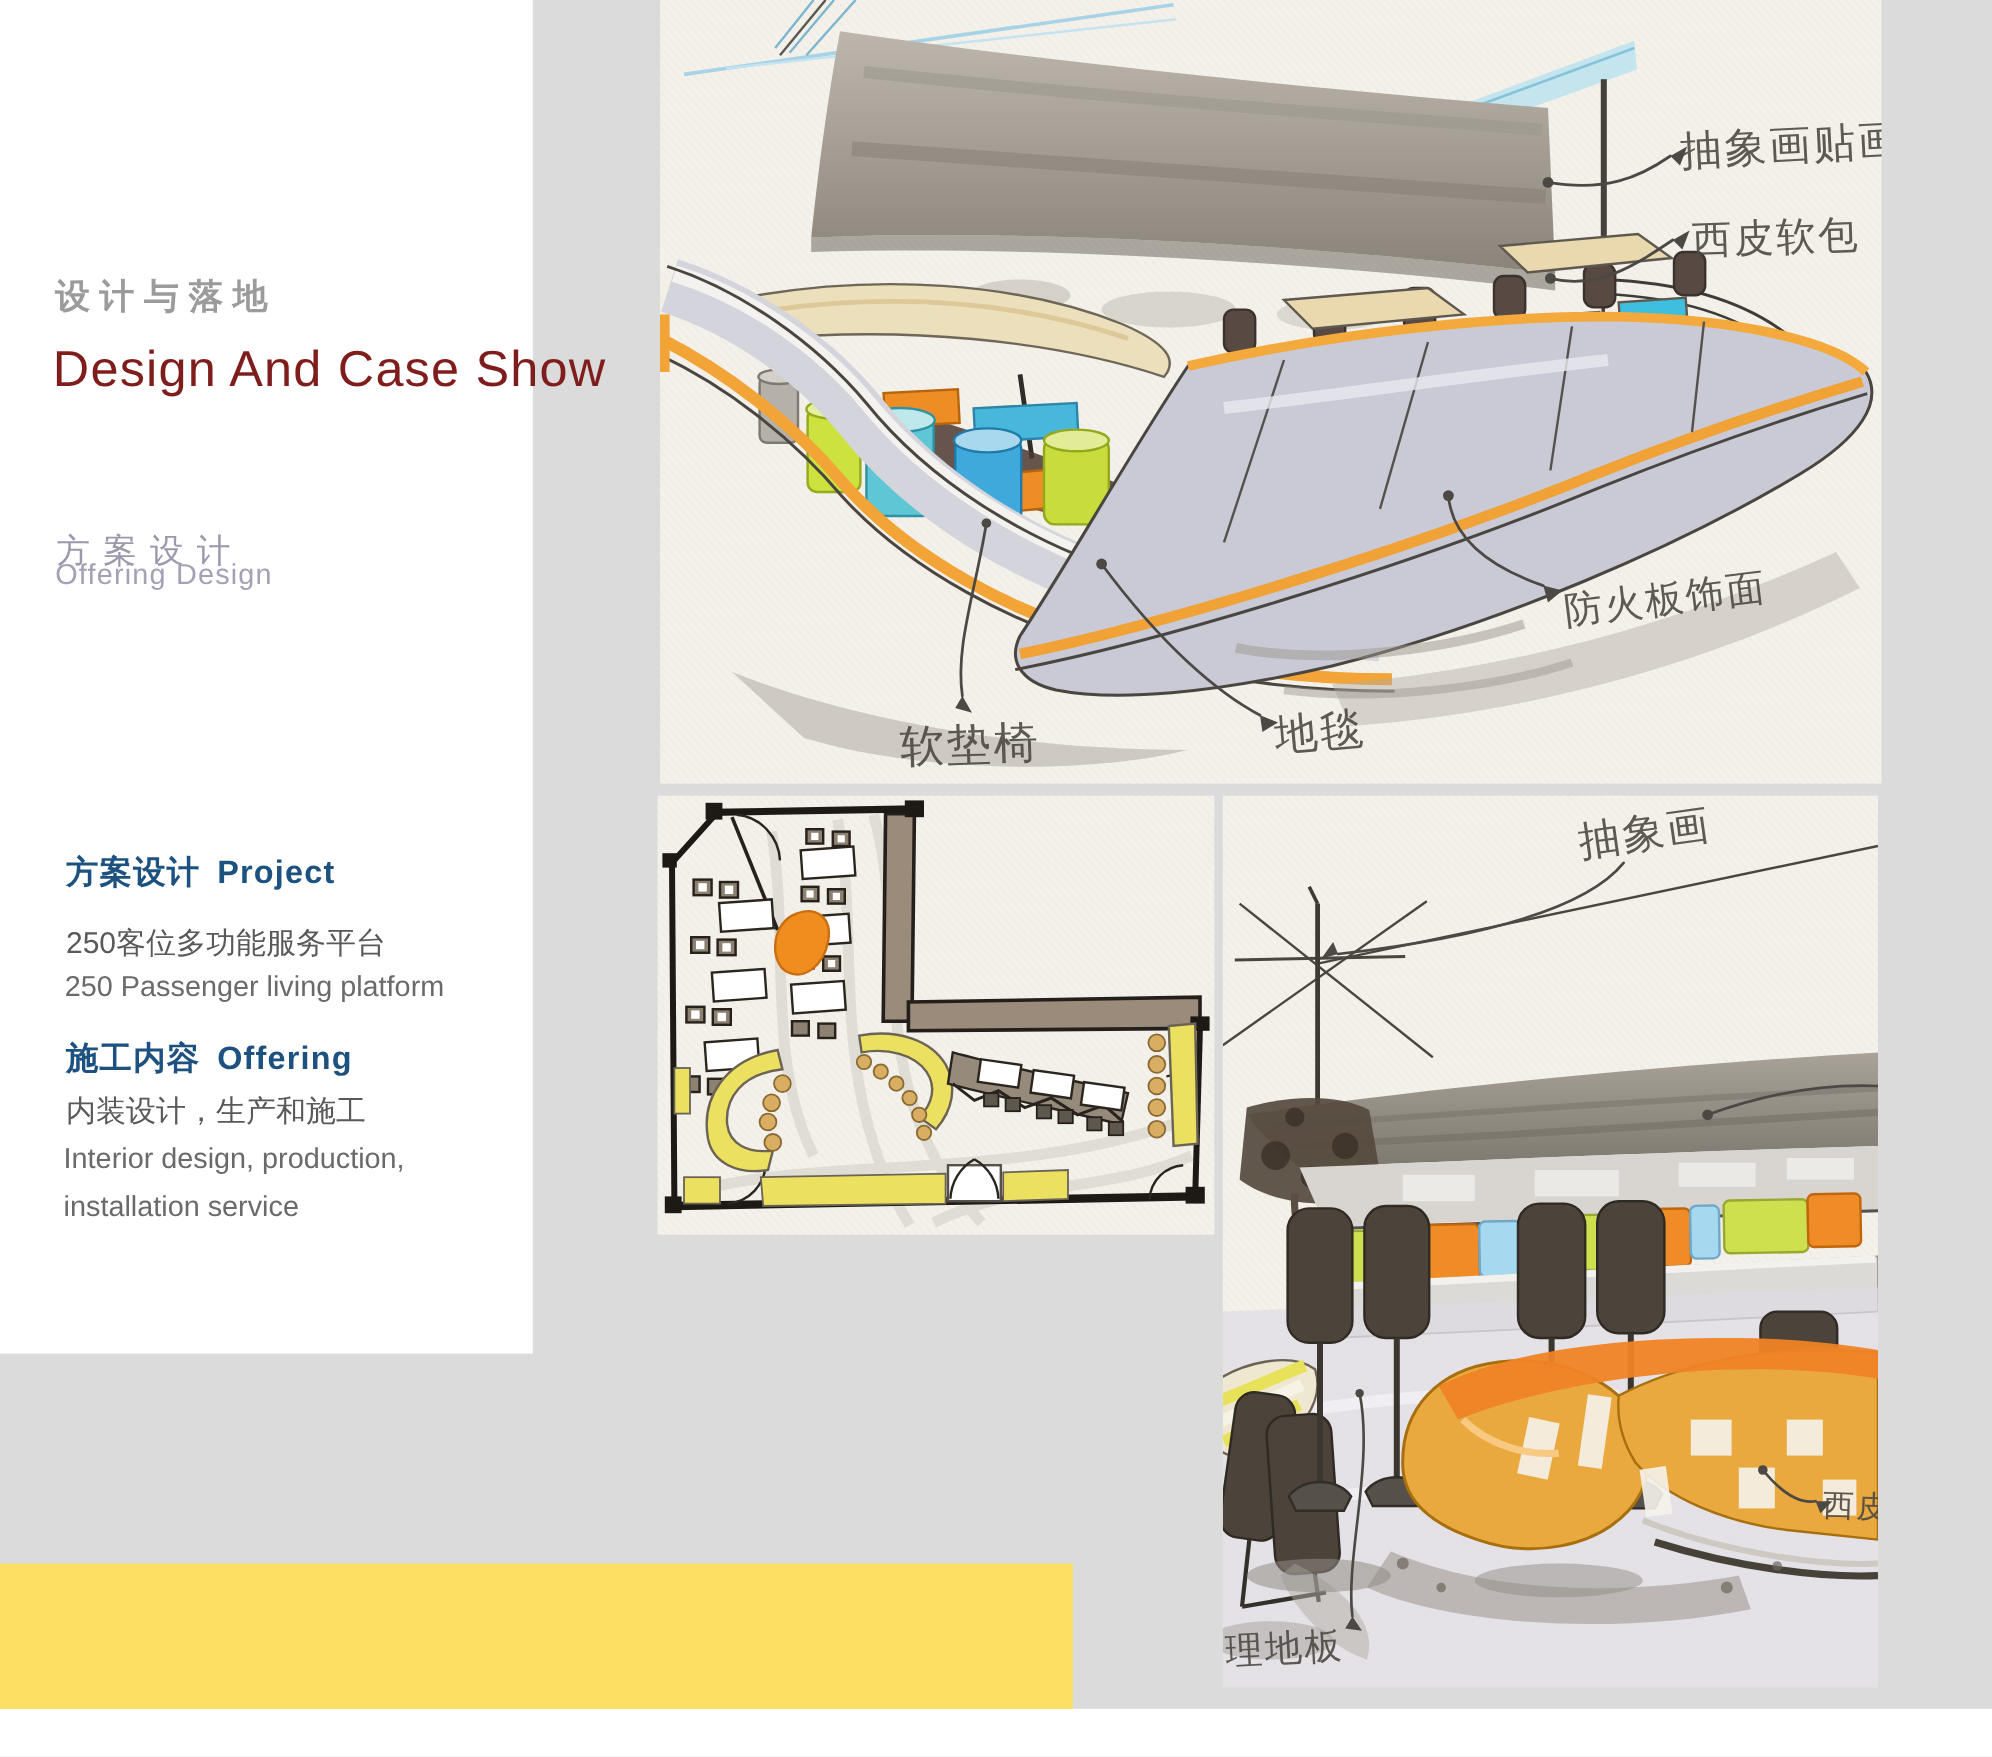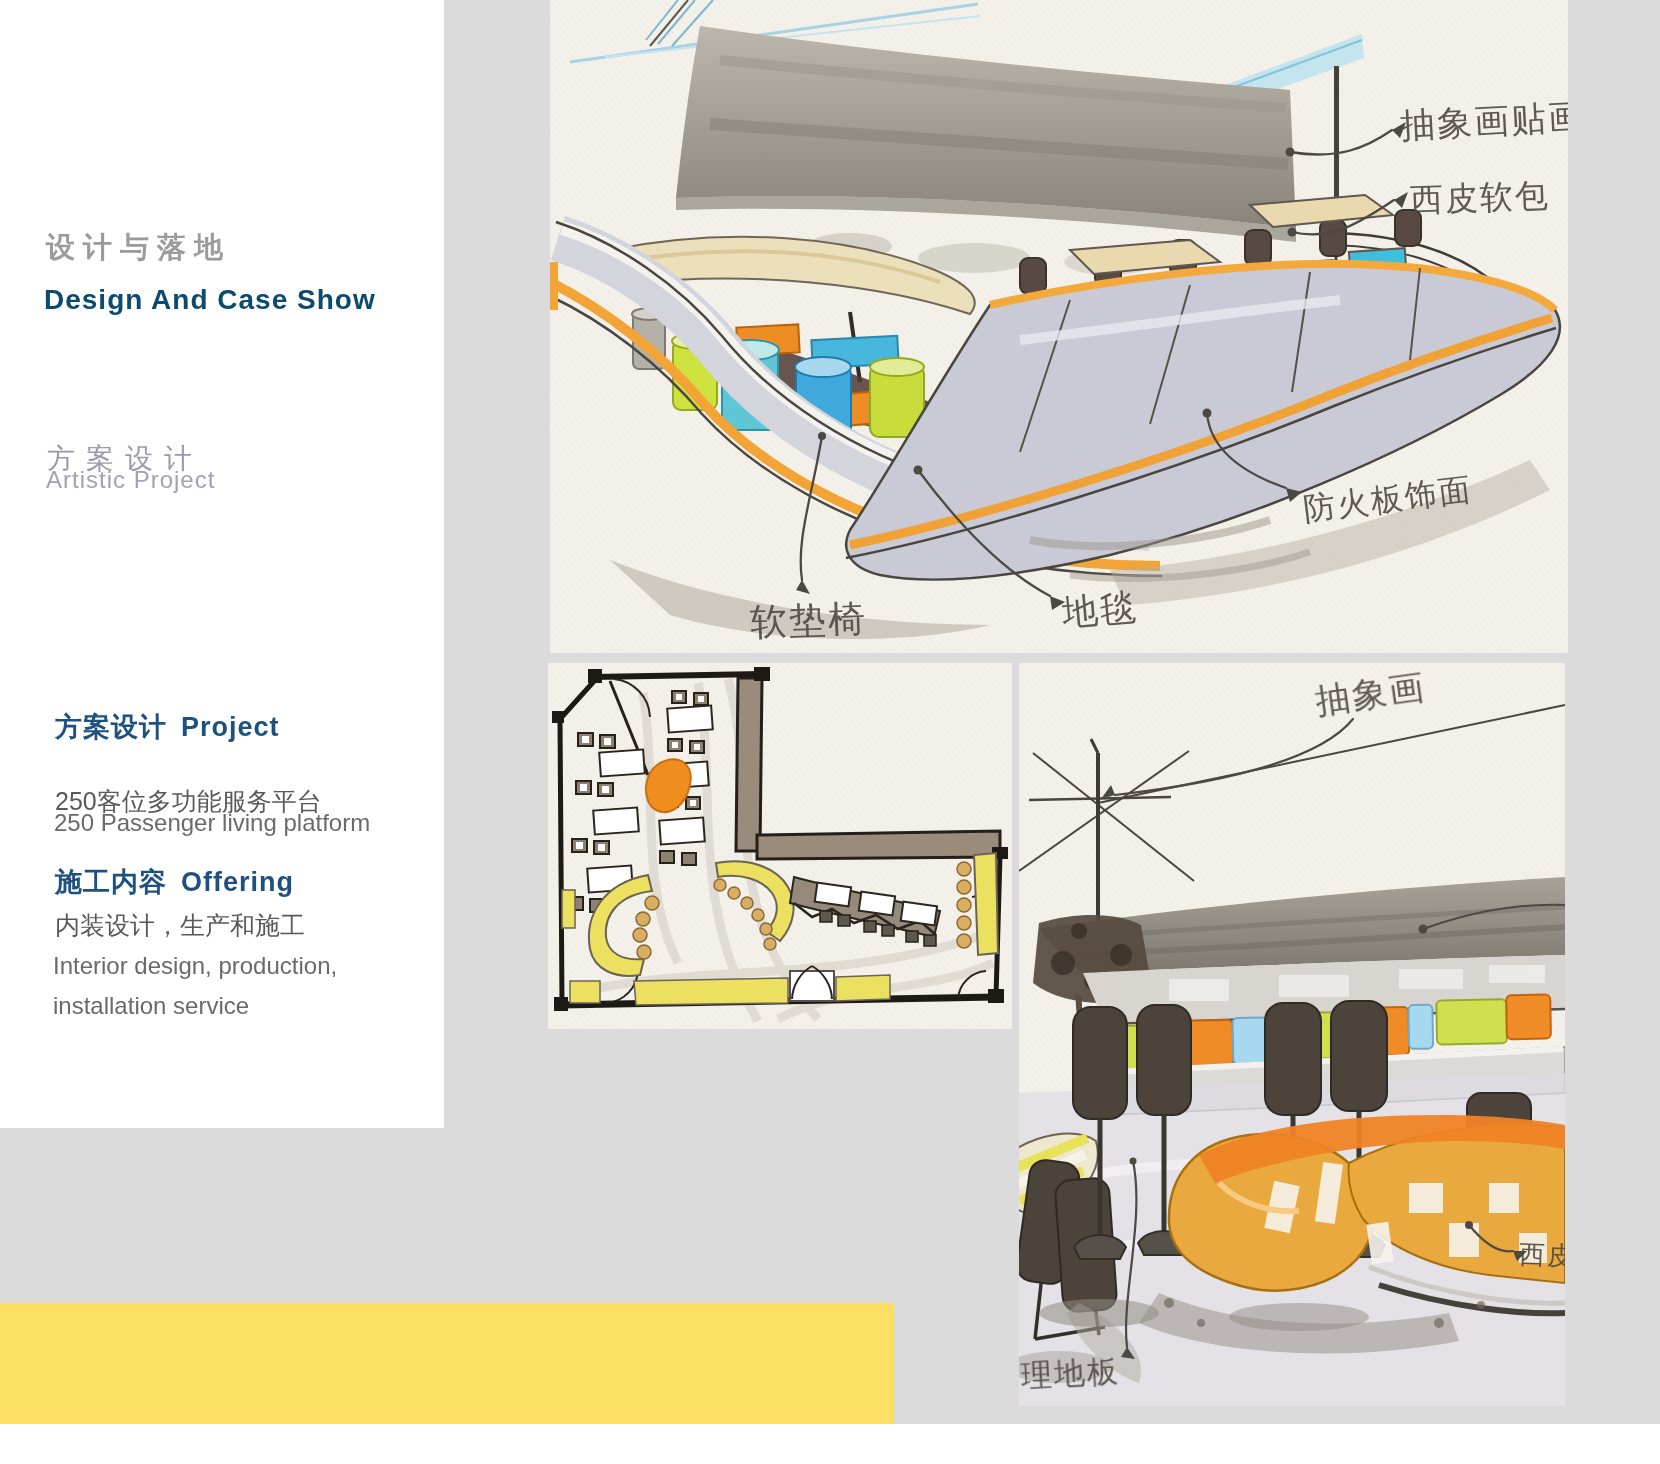--- a/index.html
+++ b/index.html
@@ -4,30 +4,30 @@
 <style>
   html,body{margin:0;padding:0;background:#ffffff;}
   .page{position:relative;width:1660px;height:1464px;background:#dbdbdb;overflow:hidden;
         font-family:"Liberation Sans",sans-serif;}
   .white-panel{position:absolute;left:0;top:0;width:444px;height:1128px;background:#ffffff;}
   .bottom-strip{position:absolute;left:0;top:1424px;width:1660px;height:40px;background:#ffffff;}
   .yellow-bar{position:absolute;left:0;top:1303px;width:894px;height:121px;background:#fcdf63;}
 
   .txt{position:absolute;white-space:nowrap;}
   .t-zh-big{left:46px;top:228px;font-size:29px;letter-spacing:8px;color:#9b9b9b;font-weight:600;}
-  .t-en-big{left:44px;top:284px;font-size:28px;letter-spacing:1px;color:#0c4a6e;font-weight:700;}
+  .t-en-big{left:44px;top:284px;font-size:42px;letter-spacing:1px;color:#7f1d1d;font-weight:400;}
   .t-zh-sub{left:47px;top:440px;font-size:28px;letter-spacing:11px;color:#9b99ad;font-weight:500;}
   .t-en-sub{left:46px;top:466px;font-size:24px;letter-spacing:1px;color:#a3a1b5;}
   .t-head{font-size:27px;color:#1d517f;font-weight:700;letter-spacing:1px;}
   .t-head .en{margin-left:14px;margin-top:24px;}
   .h-project{left:55px;top:709px;}
   .h-offering{left:55px;top:864px;}
   .t-body-zh{font-size:25px;color:#595959;}
   .t-body-en{font-size:24px;color:#6a6a6a;}
-  .l-pzh{left:55px;top:769px;margin-top:16px;}
+  .l-pzh{left:55px;top:769px;}
   .l-pen{left:54px;top:809px;}
   .l-ozh{left:55px;top:909px;}
   .l-oen1{left:53px;top:952px;text-align:right;}
   .l-oen2{left:53px;top:992px;}
 
   .paper{position:absolute;background:#f3f1ea;
          background-image:repeating-linear-gradient(48deg,rgba(120,110,90,.025) 0 2px,rgba(255,255,255,0) 2px 5px);
          overflow:hidden;}
   .sk-top{left:550px;top:0;width:1018px;height:653px;}
   .sk-plan{left:548px;top:663px;width:464px;height:366px;}
@@ -50,21 +50,21 @@
 
 <div class="page">
 
   <div class="white-panel"></div>
   <div class="bottom-strip"></div>
   <div class="yellow-bar"></div>
 
   <div class="txt t-zh-big">设计与落地</div>
   <div class="txt t-en-big">Design And Case Show</div>
   <div class="txt t-zh-sub">方案设计</div>
-  <div class="txt t-en-sub">Artistic Project</div>
+  <div class="txt t-en-sub">Offering Design</div>
 
   <div class="txt t-head h-project">
     <span class="zh">方案设计</span><span class="en">Project</span>
   </div>
   <div class="txt t-body-zh l-pzh">250客位多功能服务平台</div>
   <div class="txt t-body-en l-pen">250 Passenger living platform</div>
 
   <div class="txt t-head h-offering">
     <span class="zh">施工内容</span><span class="en">Offering</span>
   </div>

